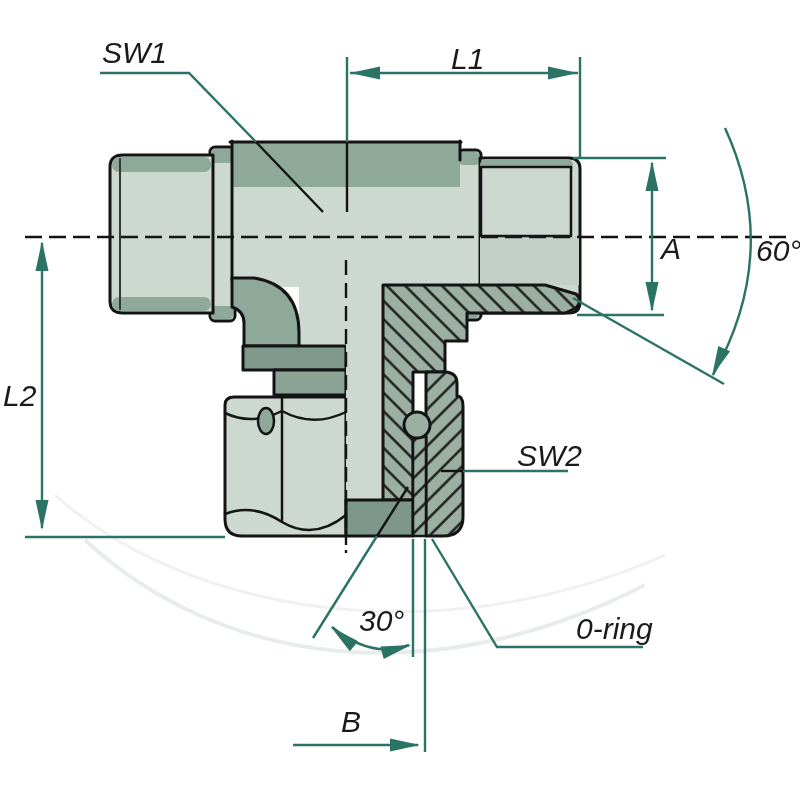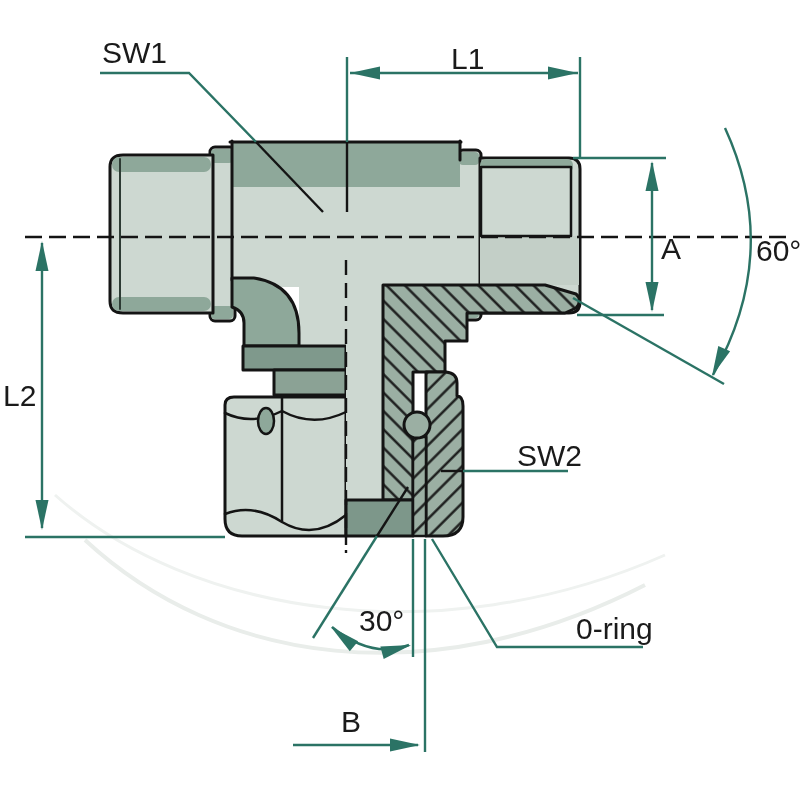--- a/index.html
+++ b/index.html
@@ -1,16 +1,16 @@
 <!DOCTYPE html>
 <html><head>
 <meta charset="utf-8">
 <style>
   html,body{margin:0;padding:0;background:#ffffff;}
-  .stage{width:800px;height:752px;position:relative;background:#ffffff;overflow:hidden;}
+  .stage{width:800px;height:752px;position:relative;background:#ffffff;overflow:hidden;font-style:italic;}
   svg{display:block;}
   text{font-family:"Liberation Sans","DejaVu Sans",sans-serif;font-size:30px;fill:#1a1a1a;}
 </style>
 </head>
 <body>
 
 <div class="stage">
 <svg width="800" height="800" viewBox="0 0 800 800">
   <defs>
     <pattern id="hatchF" patternUnits="userSpaceOnUse" width="13" height="13" patternTransform="rotate(-45)">

